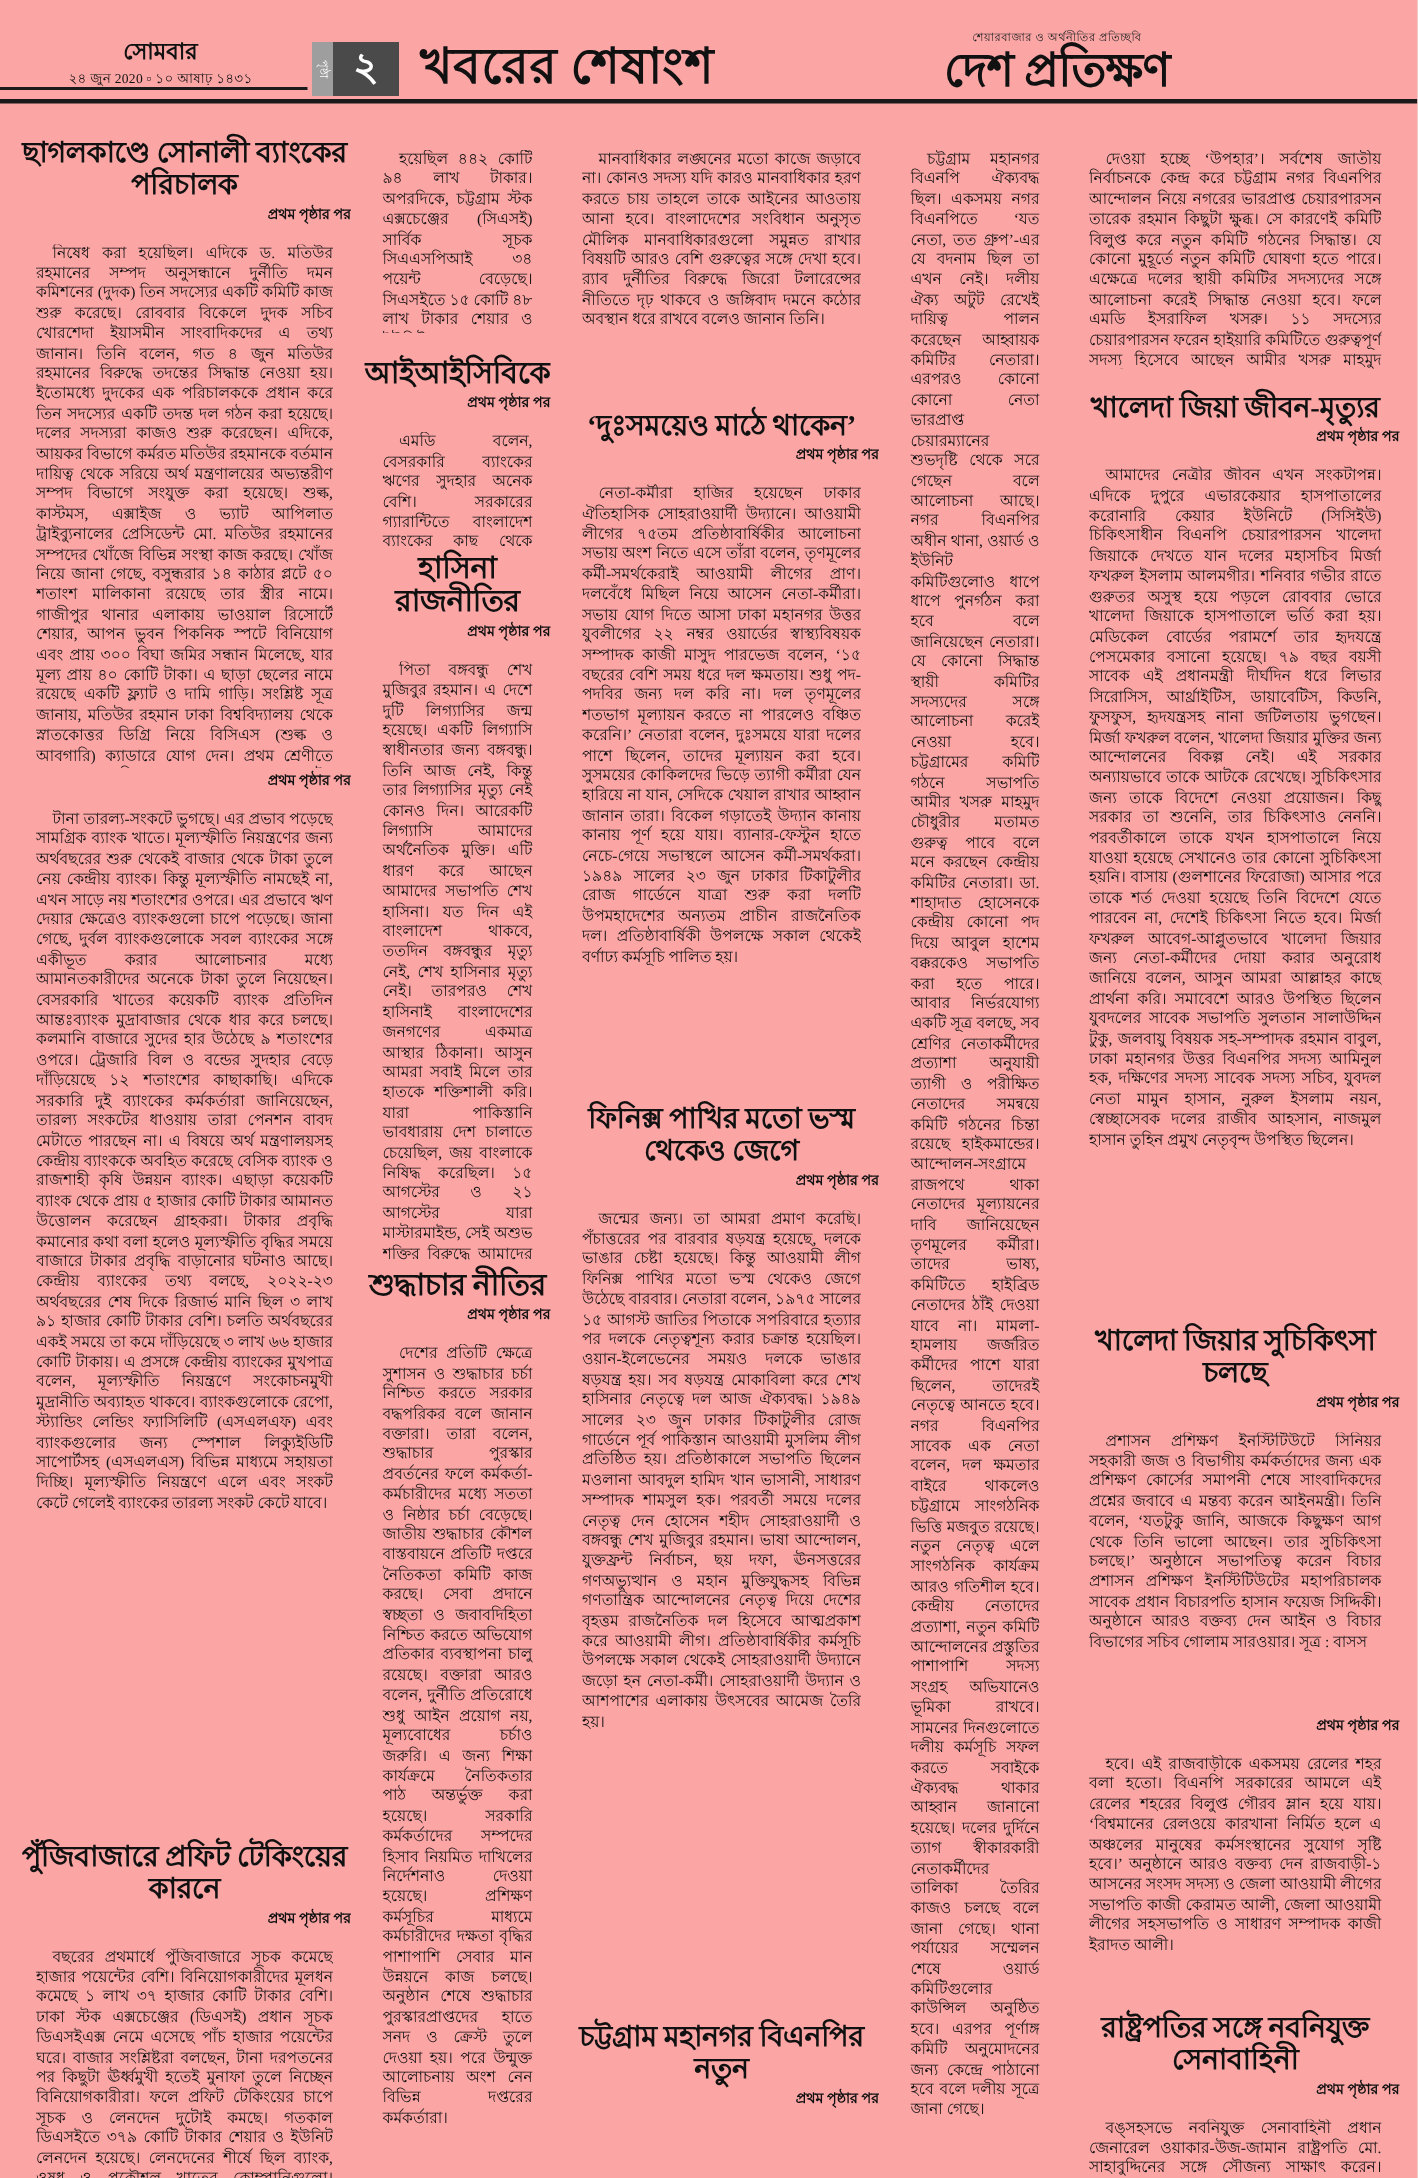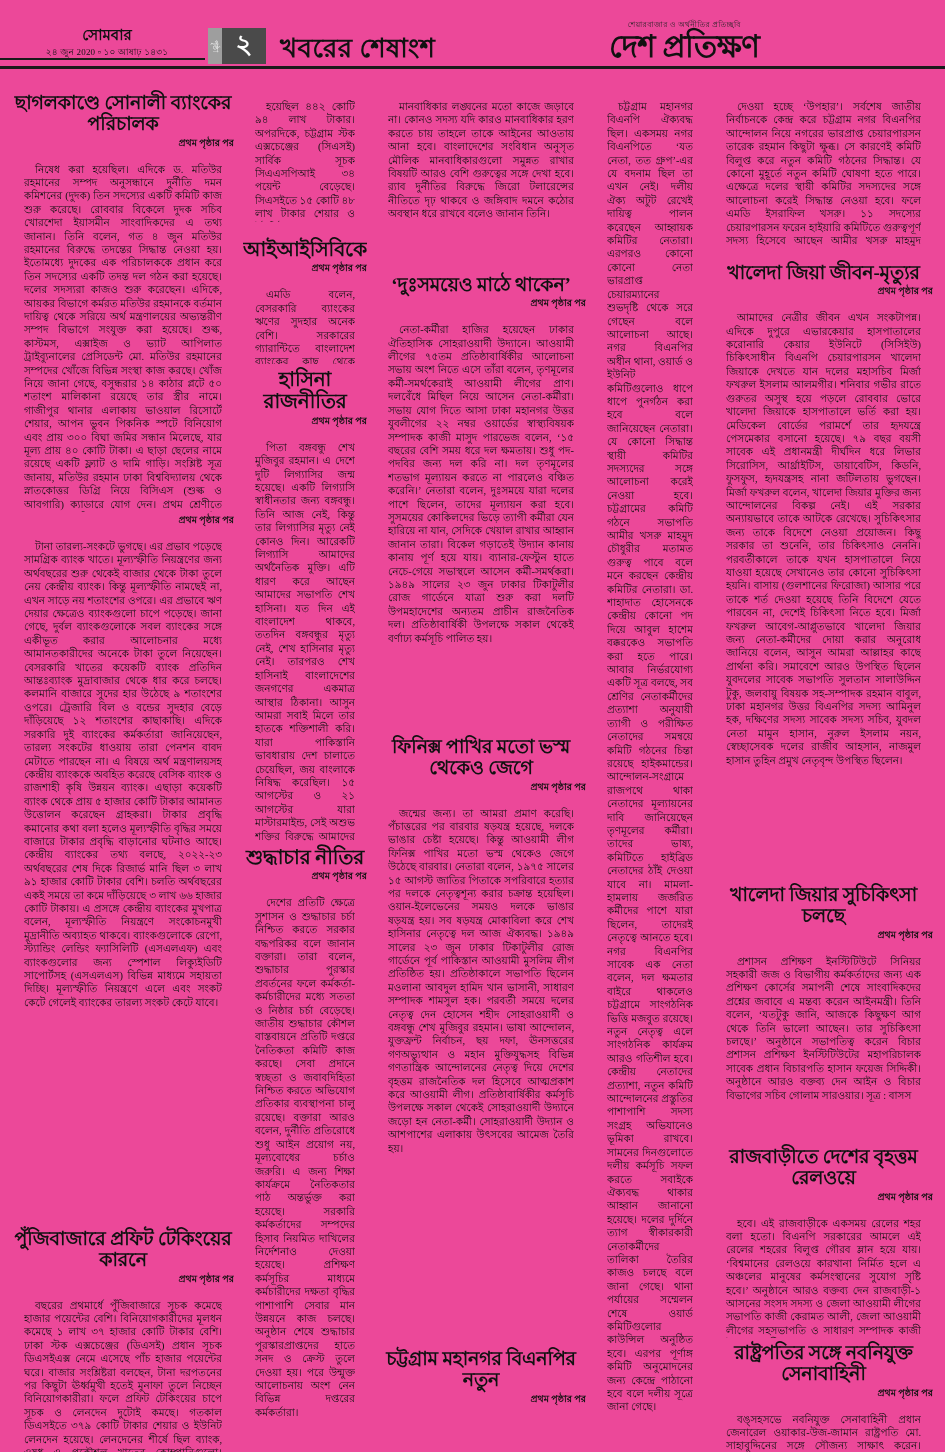--- a/index.html
+++ b/index.html
@@ -1,20 +1,20 @@
 <!DOCTYPE html>
 <html lang="bn"><head>
 <meta charset="utf-8">
 <style>
   html,body{margin:0;padding:0;background:#e8e8e4;}
   .page{
     position:relative;
     width:945px;height:1452px;
     margin:0 auto;
-    background:#ec4899;
+    background:#fca5a5;
     color:#111;
     font-family:"Liberation Serif","DejaVu Serif",serif;
     overflow:hidden;
     box-sizing:border-box;
   }
   
   .masthead{
     position:absolute;left:12px;right:12px;top:16px;height:48px;
     display:flex;align-items:flex-end;
   }
@@ -27,21 +27,21 @@
     flex:0 0 auto;width:14px;height:36px;background:#9e9e9e;color:#fff;
     display:flex;align-items:center;justify-content:center;
     writing-mode:vertical-rl;font-size:7.5px;margin-left:6px;
   }
   .pagenum{
     flex:0 0 auto;width:44px;height:36px;background:#4a4a4a;color:#fff;
     display:flex;align-items:center;justify-content:center;
     font-size:26px;font-weight:bold;
   }
   .section-title{
-    flex:0 0 auto;font-size:26px;font-weight:bold;line-height:1;
+    flex:0 0 auto;font-size:33px;font-weight:bold;line-height:1;
     padding:0 0 2px 14px;letter-spacing:.5px;
   }
   .mast-right{flex:1 1 auto;text-align:center;padding-bottom:2px;}
   .tagline{font-size:7.5px;letter-spacing:.4px;color:#222;}
   .paper-name{font-size:31px;font-weight:bold;line-height:1;letter-spacing:-.5px;}
   .head-rule{
     position:absolute;left:0;right:0;top:66px;height:3px;background:#1a1a1a;
   }
   .date-rule{
     position:absolute;left:0;top:58px;width:205px;height:1.5px;background:#1a1a1a;
@@ -159,21 +159,20 @@
         <h2 class="headline">খালেদা জিয়া জীবন-মৃত্যুর</h2>
         <div class="continued">প্রথম পৃষ্ঠার পর</div>
         <p class="body">আমাদের নেত্রীর জীবন এখন সংকটাপন্ন। এদিকে দুপুরে এভারকেয়ার হাসপাতালের করোনারি কেয়ার ইউনিটে (সিসিইউ) চিকিৎসাধীন বিএনপি চেয়ারপারসন খালেদা জিয়াকে দেখতে যান দলের মহাসচিব মির্জা ফখরুল ইসলাম আলমগীর। শনিবার গভীর রাতে গুরুতর অসুস্থ হয়ে পড়লে রোববার ভোরে খালেদা জিয়াকে হাসপাতালে ভর্তি করা হয়। মেডিকেল বোর্ডের পরামর্শে তার হৃদযন্ত্রে পেসমেকার বসানো হয়েছে। ৭৯ বছর বয়সী সাবেক এই প্রধানমন্ত্রী দীর্ঘদিন ধরে লিভার সিরোসিস, আর্থ্রাইটিস, ডায়াবেটিস, কিডনি, ফুসফুস, হৃদযন্ত্রসহ নানা জটিলতায় ভুগছেন। মির্জা ফখরুল বলেন, খালেদা জিয়ার মুক্তির জন্য আন্দোলনের বিকল্প নেই। এই সরকার অন্যায়ভাবে তাকে আটকে রেখেছে। সুচিকিৎসার জন্য তাকে বিদেশে নেওয়া প্রয়োজন। কিছু সরকার তা শুনেনি, তার চিকিৎসাও নেননি। পরবর্তীকালে তাকে যখন হাসপাতালে নিয়ে যাওয়া হয়েছে সেখানেও তার কোনো সুচিকিৎসা হয়নি। বাসায় (গুলশানের ফিরোজা) আসার পরে তাকে শর্ত দেওয়া হয়েছে তিনি বিদেশে যেতে পারবেন না, দেশেই চিকিৎসা নিতে হবে। মির্জা ফখরুল আবেগ-আপ্লুতভাবে খালেদা জিয়ার জন্য নেতা-কর্মীদের দোয়া করার অনুরোধ জানিয়ে বলেন, আসুন আমরা আল্লাহর কাছে প্রার্থনা করি। সমাবেশে আরও উপস্থিত ছিলেন যুবদলের সাবেক সভাপতি সুলতান সালাউদ্দিন টুকু, জলবায়ু বিষয়ক সহ-সম্পাদক রহমান বাবুল, ঢাকা মহানগর উত্তর বিএনপির সদস্য আমিনুল হক, দক্ষিণের সদস্য সাবেক সদস্য সচিব, যুবদল নেতা মামুন হাসান, নুরুল ইসলাম নয়ন, স্বেচ্ছাসেবক দলের রাজীব আহসান, নাজমুল হাসান তুহিন প্রমুখ নেতৃবৃন্দ উপস্থিত ছিলেন।</p>
       </article>
       <article class="story" style="height:262px">
         <h2 class="headline">খালেদা জিয়ার সুচিকিৎসা চলছে</h2>
         <div class="continued">প্রথম পৃষ্ঠার পর</div>
         <p class="body">প্রশাসন প্রশিক্ষণ ইনস্টিটিউটে সিনিয়র সহকারী জজ ও বিভাগীয় কর্মকর্তাদের জন্য এক প্রশিক্ষণ কোর্সের সমাপনী শেষে সাংবাদিকদের প্রশ্নের জবাবে এ মন্তব্য করেন আইনমন্ত্রী। তিনি বলেন, ‘যতটুকু জানি, আজকে কিছুক্ষণ আগ থেকে তিনি ভালো আছেন। তার সুচিকিৎসা চলছে।’ অনুষ্ঠানে সভাপতিত্ব করেন বিচার প্রশাসন প্রশিক্ষণ ইনস্টিটিউটের মহাপরিচালক সাবেক প্রধান বিচারপতি হাসান ফয়েজ সিদ্দিকী। অনুষ্ঠানে আরও বক্তব্য দেন আইন ও বিচার বিভাগের সচিব গোলাম সারওয়ার। সূত্র : বাসস</p>
       </article>
       <article class="story" style="height:196px">
-        <h2 class="headline">রাজবাড়ীতে দেশের বৃহত্তম রেলওয়ে</h2>
         <div class="continued">প্রথম পৃষ্ঠার পর</div>
         <p class="body">হবে। এই রাজবাড়ীকে একসময় রেলের শহর বলা হতো। বিএনপি সরকারের আমলে এই রেলের শহরের বিলুপ্ত গৌরব ম্লান হয়ে যায়। ‘বিশ্বমানের রেলওয়ে কারখানা নির্মিত হলে এ অঞ্চলের মানুষের কর্মসংস্থানের সুযোগ সৃষ্টি হবে।’ অনুষ্ঠানে আরও বক্তব্য দেন রাজবাড়ী-১ আসনের সংসদ সদস্য ও জেলা আওয়ামী লীগের সভাপতি কাজী কেরামত আলী, জেলা আওয়ামী লীগের সহসভাপতি ও সাধারণ সম্পাদক কাজী ইরাদত আলী।</p>
       </article>
       <article class="story" style="height:150px">
         <h2 class="headline">রাষ্ট্রপতির সঙ্গে নবনিযুক্ত সেনাবাহিনী</h2>
         <div class="continued">প্রথম পৃষ্ঠার পর</div>
         <p class="body">বঙ্সহসভে নবনিযুক্ত সেনাবাহিনী প্রধান জেনারেল ওয়াকার-উজ-জামান রাষ্ট্রপতি মো. সাহাবুদ্দিনের সঙ্গে সৌজন্য সাক্ষাৎ করেন। রাষ্ট্রপতি তাকে ফুলের তোড়া দিয়ে স্বাগত জানান এবং দেশের সার্বভৌমত্ব রক্ষায় সেনাবাহিনীর ভূমিকার প্রশংসা করেন। এ সময় রাষ্ট্রপতির সংশ্লিষ্ট সচিবরা উপস্থিত ছিলেন।</p>
       </article>
     </section>
 

